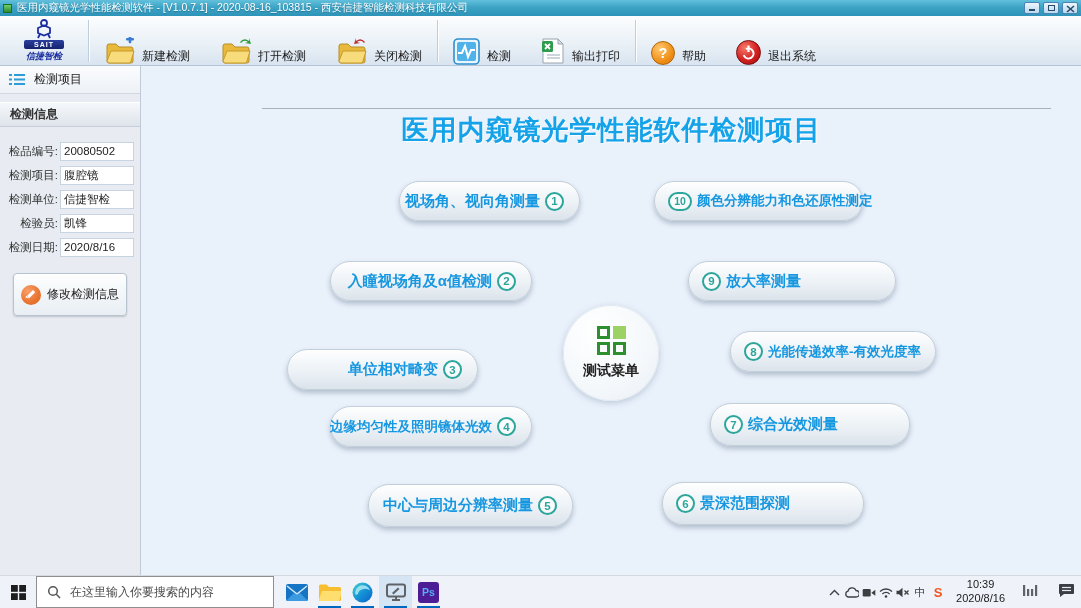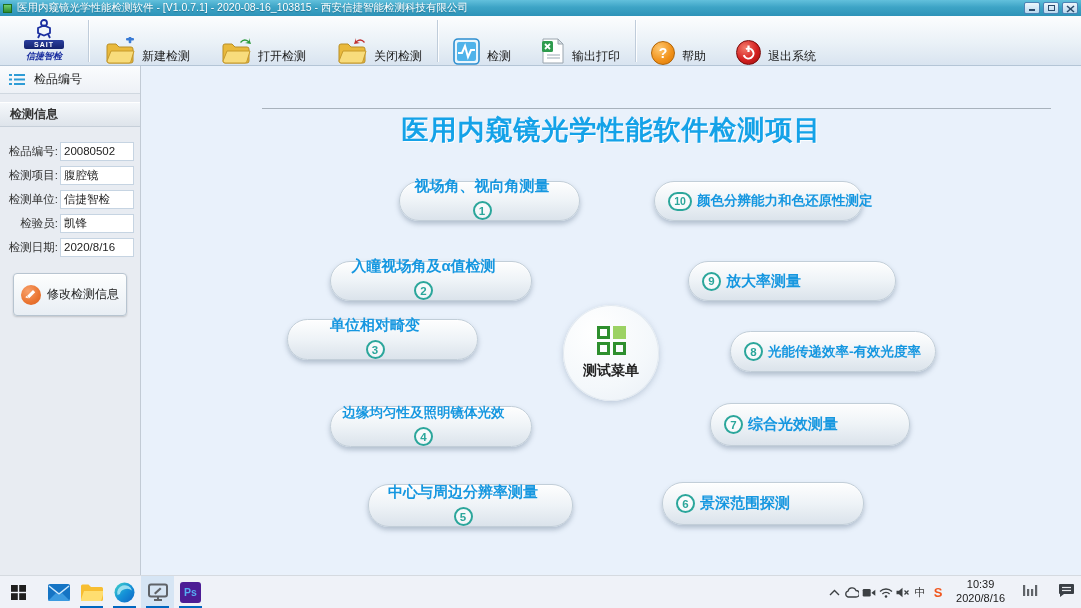--- a/index.html
+++ b/index.html
@@ -61,25 +61,25 @@
   .main-title { position:absolute; top:46px; left:0; right:0; text-align:center;
     font-size:27px; font-weight:bold; color:#14A2E8; letter-spacing:1px;
     text-shadow:1px 1px 0 rgba(255,255,255,.9); }
   .pill { position:absolute; display:flex; align-items:center; gap:5px; border-radius:21px;
     background:linear-gradient(180deg,#FEFEFE 0%,#EEF3F7 50%,#DBE3EB 100%);
     border:1px solid #C2CEd8; box-shadow:0 3px 5px rgba(90,110,135,.38), inset 0 1px 0 #FFF; cursor:pointer; }
   .pill .lbl { font-size:15px; font-weight:bold; color:#1697E0; white-space:nowrap; }
   .pill .num { flex:none; width:19px; height:19px; border:2px solid #2BA69B; border-radius:50%;
     display:flex; align-items:center; justify-content:center; font-size:11.5px; font-weight:bold;
     color:#2BA69B; background:rgba(255,255,255,.65); }
-  .pill.left { justify-content:flex-end; padding-right:15px;flex-direction:column; }
+  .pill.left { justify-content:flex-end; padding-right:15px; }
   .pill.right { justify-content:flex-start; padding-left:13px; }
   .b1  { left:257px; top:115px; width:181px; height:40px; }
   .b2  { left:188px; top:195px; width:202px; height:40px; }
-  .b3  { left:145px; top:253px; width:191px; height:41px; }
+  .b3  { left:145px; top:283px; width:191px; height:41px; }
   .b4  { left:188px; top:340px; width:202px; height:41px; }
   .b4 .lbl { font-size:13.5px; }
   .b5  { left:226px; top:418px; width:205px; height:43px; }
   .b10 { left:512px; top:115px; width:209px; height:40px; }
   .b10 .lbl { font-size:13.5px; }
   .b10 .num { width:24px; border-radius:11px; font-size:10.5px; }
   .b9  { left:546px; top:195px; width:208px; height:40px; }
   .b8  { left:588px; top:265px; width:206px; height:41px; }
   .b8 .lbl { font-size:13.5px; }
   .b7  { left:568px; top:337px; width:200px; height:43px; }
@@ -226,21 +226,21 @@
 <div class="sidebar">
   <div class="sb-header">
     <svg width="16" height="13">
       <rect x="0" y="1" width="3" height="2" fill="#2E9CD6"></rect>
         <rect x="5" y="1" width="11" height="2" fill="#2E9CD6"></rect>
       <rect x="0" y="5.5" width="3" height="2" fill="#2E9CD6"></rect>
         <rect x="5" y="5.5" width="11" height="2" fill="#2E9CD6"></rect>
       <rect x="0" y="10" width="3" height="2" fill="#2E9CD6"></rect>
         <rect x="5" y="10" width="11" height="2" fill="#2E9CD6"></rect>
     </svg>
-    <span>检品编号</span>
+    <span>检测项目</span>
   </div>
   <div class="sb-section">
     <span>检测信息</span>
   </div>
   <div class="sb-fields">
     <div class="field">
       <label>检品编号:</label>
       <input value="20080502" style="">
     </div>
     <div class="field">
@@ -329,20 +329,27 @@
 </div>
 
 <div class="taskbar">
   <div class="start-btn">
     <svg width="15" height="15">
       <rect x="0" y="0" width="6.8" height="6.8" fill="#1E1E1E"></rect>
         <rect x="8.2" y="0" width="6.8" height="6.8" fill="#1E1E1E"></rect>
       <rect x="0" y="8.2" width="6.8" height="6.8" fill="#1E1E1E"></rect>
         <rect x="8.2" y="8.2" width="6.8" height="6.8" fill="#1E1E1E"></rect>
     </svg>
+  </div>
+  <div class="searchbox">
+    <svg width="14" height="14">
+      <circle cx="6" cy="6" r="4.3" fill="none" stroke="#555" stroke-width="1.5"></circle>
+      <line x1="9.3" y1="9.3" x2="13" y2="13" stroke="#555" stroke-width="1.5"></line>
+    </svg>
+    <input placeholder="在这里输入你要搜索的内容" style="">
   </div>
   <div class="tb-apps">
     <div class="tb-app">
       <svg width="22" height="17">
         <rect x="0" y="0" width="22" height="17" rx="2" fill="#1574C4"></rect>
         <polyline points="1,2 11,10 21,2" fill="none" stroke="#CFE9FC" stroke-width="1.6"></polyline>
         <path d="M0 17 L8 9 L11 11 L14 9 L22 17 Z" fill="#3B9AE0"></path>
       </svg>
     </div>
     <div class="tb-app">

